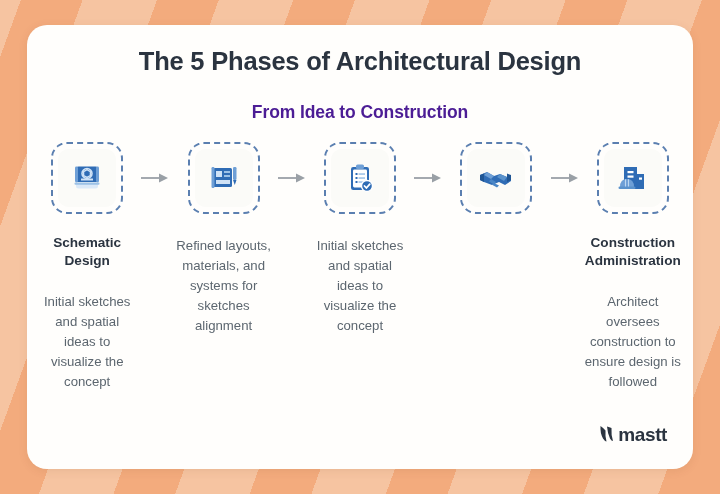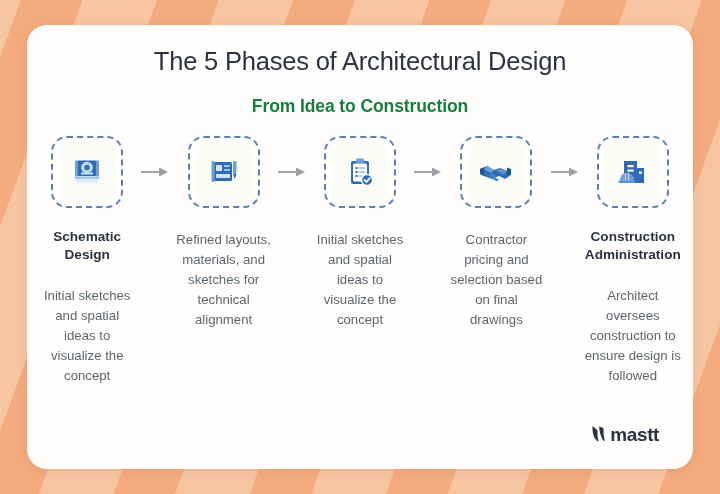--- a/index.html
+++ b/index.html
@@ -41,30 +41,30 @@
     box-shadow: 0 2px 10px rgba(120, 70, 30, 0.10);
     padding: 0;
   }
 
   .heading {
     text-align: center;
     padding-top: 21px;
   }
   .title {
     font-size: 25.5px;
-    font-weight: normal;
+    font-weight: bold;
     color: #2b3440;
     letter-spacing: -0.2px;
     line-height: 1.2;
   }
   .subtitle {
     font-size: 17.5px;
     font-weight: bold;
-    color: #15803d;
-    margin-top: 19px;
+    color: #4c1d95;
+    margin-top: 25px;
     letter-spacing: -0.1px;
   }
 
   .flow {
     display: flex;
     align-items: flex-start;
     justify-content: center;
     margin-top: 19px;
     padding: 0 12px;
   }
@@ -123,21 +123,21 @@
     margin-top: 22px;
     font-size: 13.2px;
     color: #5c666f;
     text-align: center;
     line-height: 1.52;
     max-width: 104px;
   }
 
   .logo {
     position: absolute;
-    right: 34px;
+    right: 26px;
     bottom: 22px;
     display: flex;
     align-items: center;
     gap: 3px;
   }
   .logo-text {
     font-size: 19px;
     font-weight: bold;
     color: #2b3440;
     letter-spacing: -0.4px;
@@ -194,21 +194,21 @@
                 <rect x="9" y="10" width="6" height="6" fill="#cfe2f6"></rect>
                 <rect x="17" y="10" width="6" height="2" fill="#9cc1e6"></rect>
                 <rect x="17" y="14" width="6" height="2" fill="#9cc1e6"></rect>
                 <rect x="9" y="19" width="14" height="4" fill="#cfe2f6"></rect>
                 <rect x="26" y="6" width="3.5" height="13" rx="1.2" fill="#6e9fd6"></rect>
                 <path d="M26 19 L29.5 19 L27.75 24 Z" fill="#2f6cb5"></path>
               </svg>
             </span>
           </div>
         </div>
-        <div class="phase-desc">Refined layouts, materials, and sketches for technical alignment</div>
+        <div class="phase-desc">Refined layouts, materials, and systems for sketches alignment</div>
       </div>
 
       <div class="arrow">
         <svg width="30" height="12" viewBox="0 0 30 12">
           <line x1="1" y1="6" x2="20" y2="6" stroke="#9aa0a6" stroke-width="1.8"></line>
           <path d="M19 1.5 L28 6 L19 10.5 Z" fill="#9aa0a6"></path>
         </svg>
       </div>
 
       <div class="phase">
@@ -250,21 +250,20 @@
                 <path d="M9 9 L16 13 L13 16 L6 12 Z" fill="#6e9fd6"></path>
                 <path d="M22 11 L29 14 L26 18 L19 14 Z" fill="#5a92cc"></path>
                 <path d="M13 16 L18 19 L16 21.5 L11 18.5 Z" fill="#4a86c6"></path>
                 <path d="M16 20 L21 22.5 L19 24.5 L14.5 22 Z" fill="#4a86c6"></path>
                 <path d="M2 12 L6 10.5 L6 19 L2 17 Z" fill="#1f5594"></path>
                 <path d="M33 12 L29 10.5 L29 19 L33 17 Z" fill="#1f5594"></path>
               </svg>
             </span>
           </div>
         </div>
-        <div class="phase-desc">Contractor pricing and selection based on final drawings</div>
       </div>
 
       <div class="arrow">
         <svg width="30" height="12" viewBox="0 0 30 12">
           <line x1="1" y1="6" x2="20" y2="6" stroke="#9aa0a6" stroke-width="1.8"></line>
           <path d="M19 1.5 L28 6 L19 10.5 Z" fill="#9aa0a6"></path>
         </svg>
       </div>
 
       <div class="phase">

